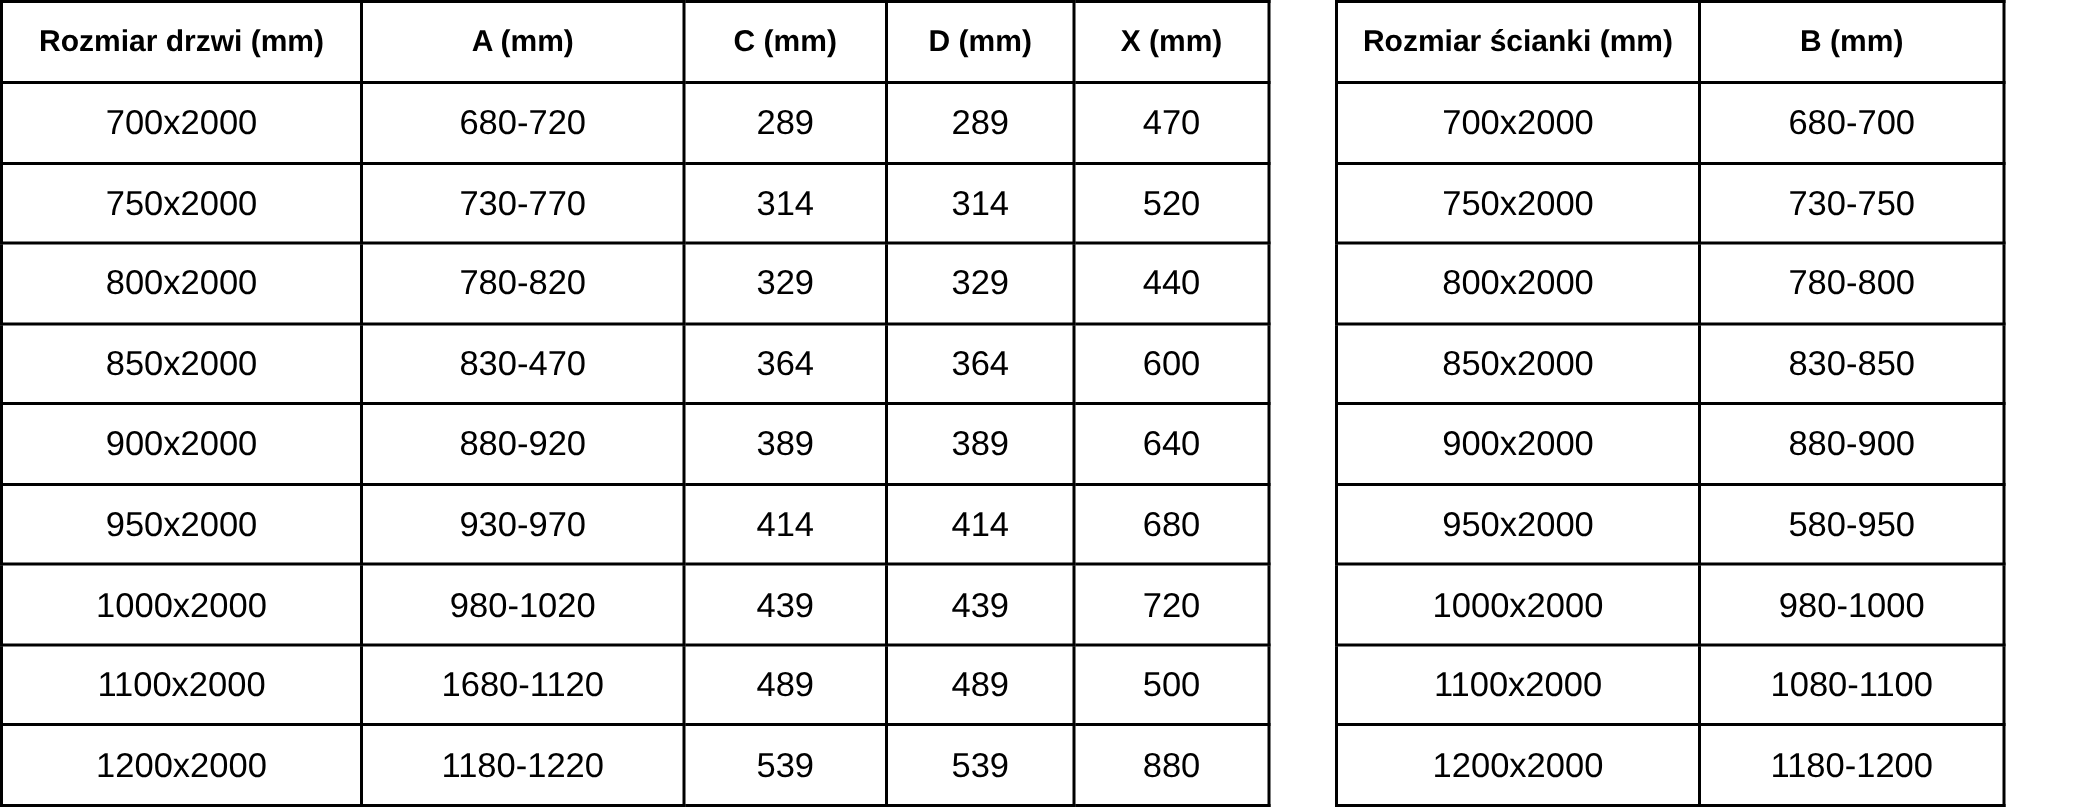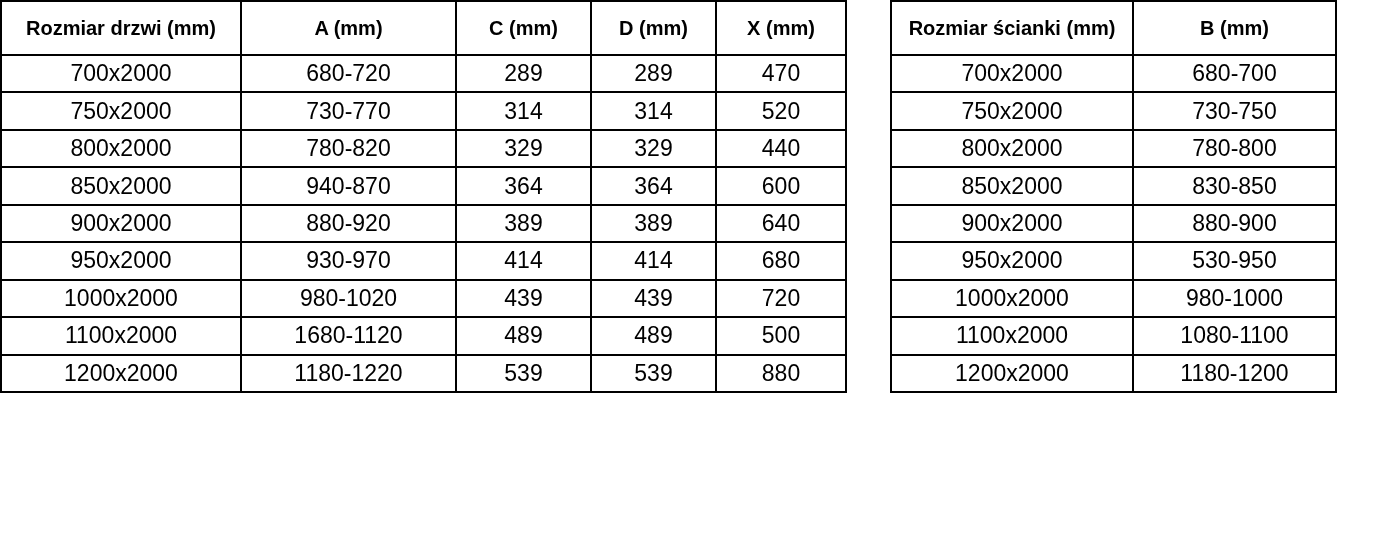--- a/index.html
+++ b/index.html
@@ -12,21 +12,21 @@
     height: 541px;
     position: relative;
     font-family: "Liberation Sans", sans-serif;
     color: #000000;
   }
   .dim-table {
     position: absolute;
     top: 0;
     border-collapse: collapse;
     table-layout: fixed;
-    height: 393px;
+    height: 538px;
     background: #ffffff;
   }
   .dim-table th,
   .dim-table td {
     border: 2px solid #000000;
     text-align: center;
     vertical-align: middle;
     padding: 0;
     overflow: hidden;
     white-space: nowrap;
@@ -93,21 +93,21 @@
       </tr>
       <tr>
         <td>800x2000</td>
         <td>780-820</td>
         <td>329</td>
         <td>329</td>
         <td>440</td>
       </tr>
       <tr>
         <td>850x2000</td>
-        <td>940-870</td>
+        <td>830-470</td>
         <td>364</td>
         <td>364</td>
         <td>600</td>
       </tr>
       <tr>
         <td>900x2000</td>
         <td>880-920</td>
         <td>389</td>
         <td>389</td>
         <td>640</td>
@@ -170,21 +170,21 @@
       <tr>
         <td>850x2000</td>
         <td>830-850</td>
       </tr>
       <tr>
         <td>900x2000</td>
         <td>880-900</td>
       </tr>
       <tr>
         <td>950x2000</td>
-        <td>530-950</td>
+        <td>580-950</td>
       </tr>
       <tr>
         <td>1000x2000</td>
         <td>980-1000</td>
       </tr>
       <tr>
         <td>1100x2000</td>
         <td>1080-1100</td>
       </tr>
       <tr>

